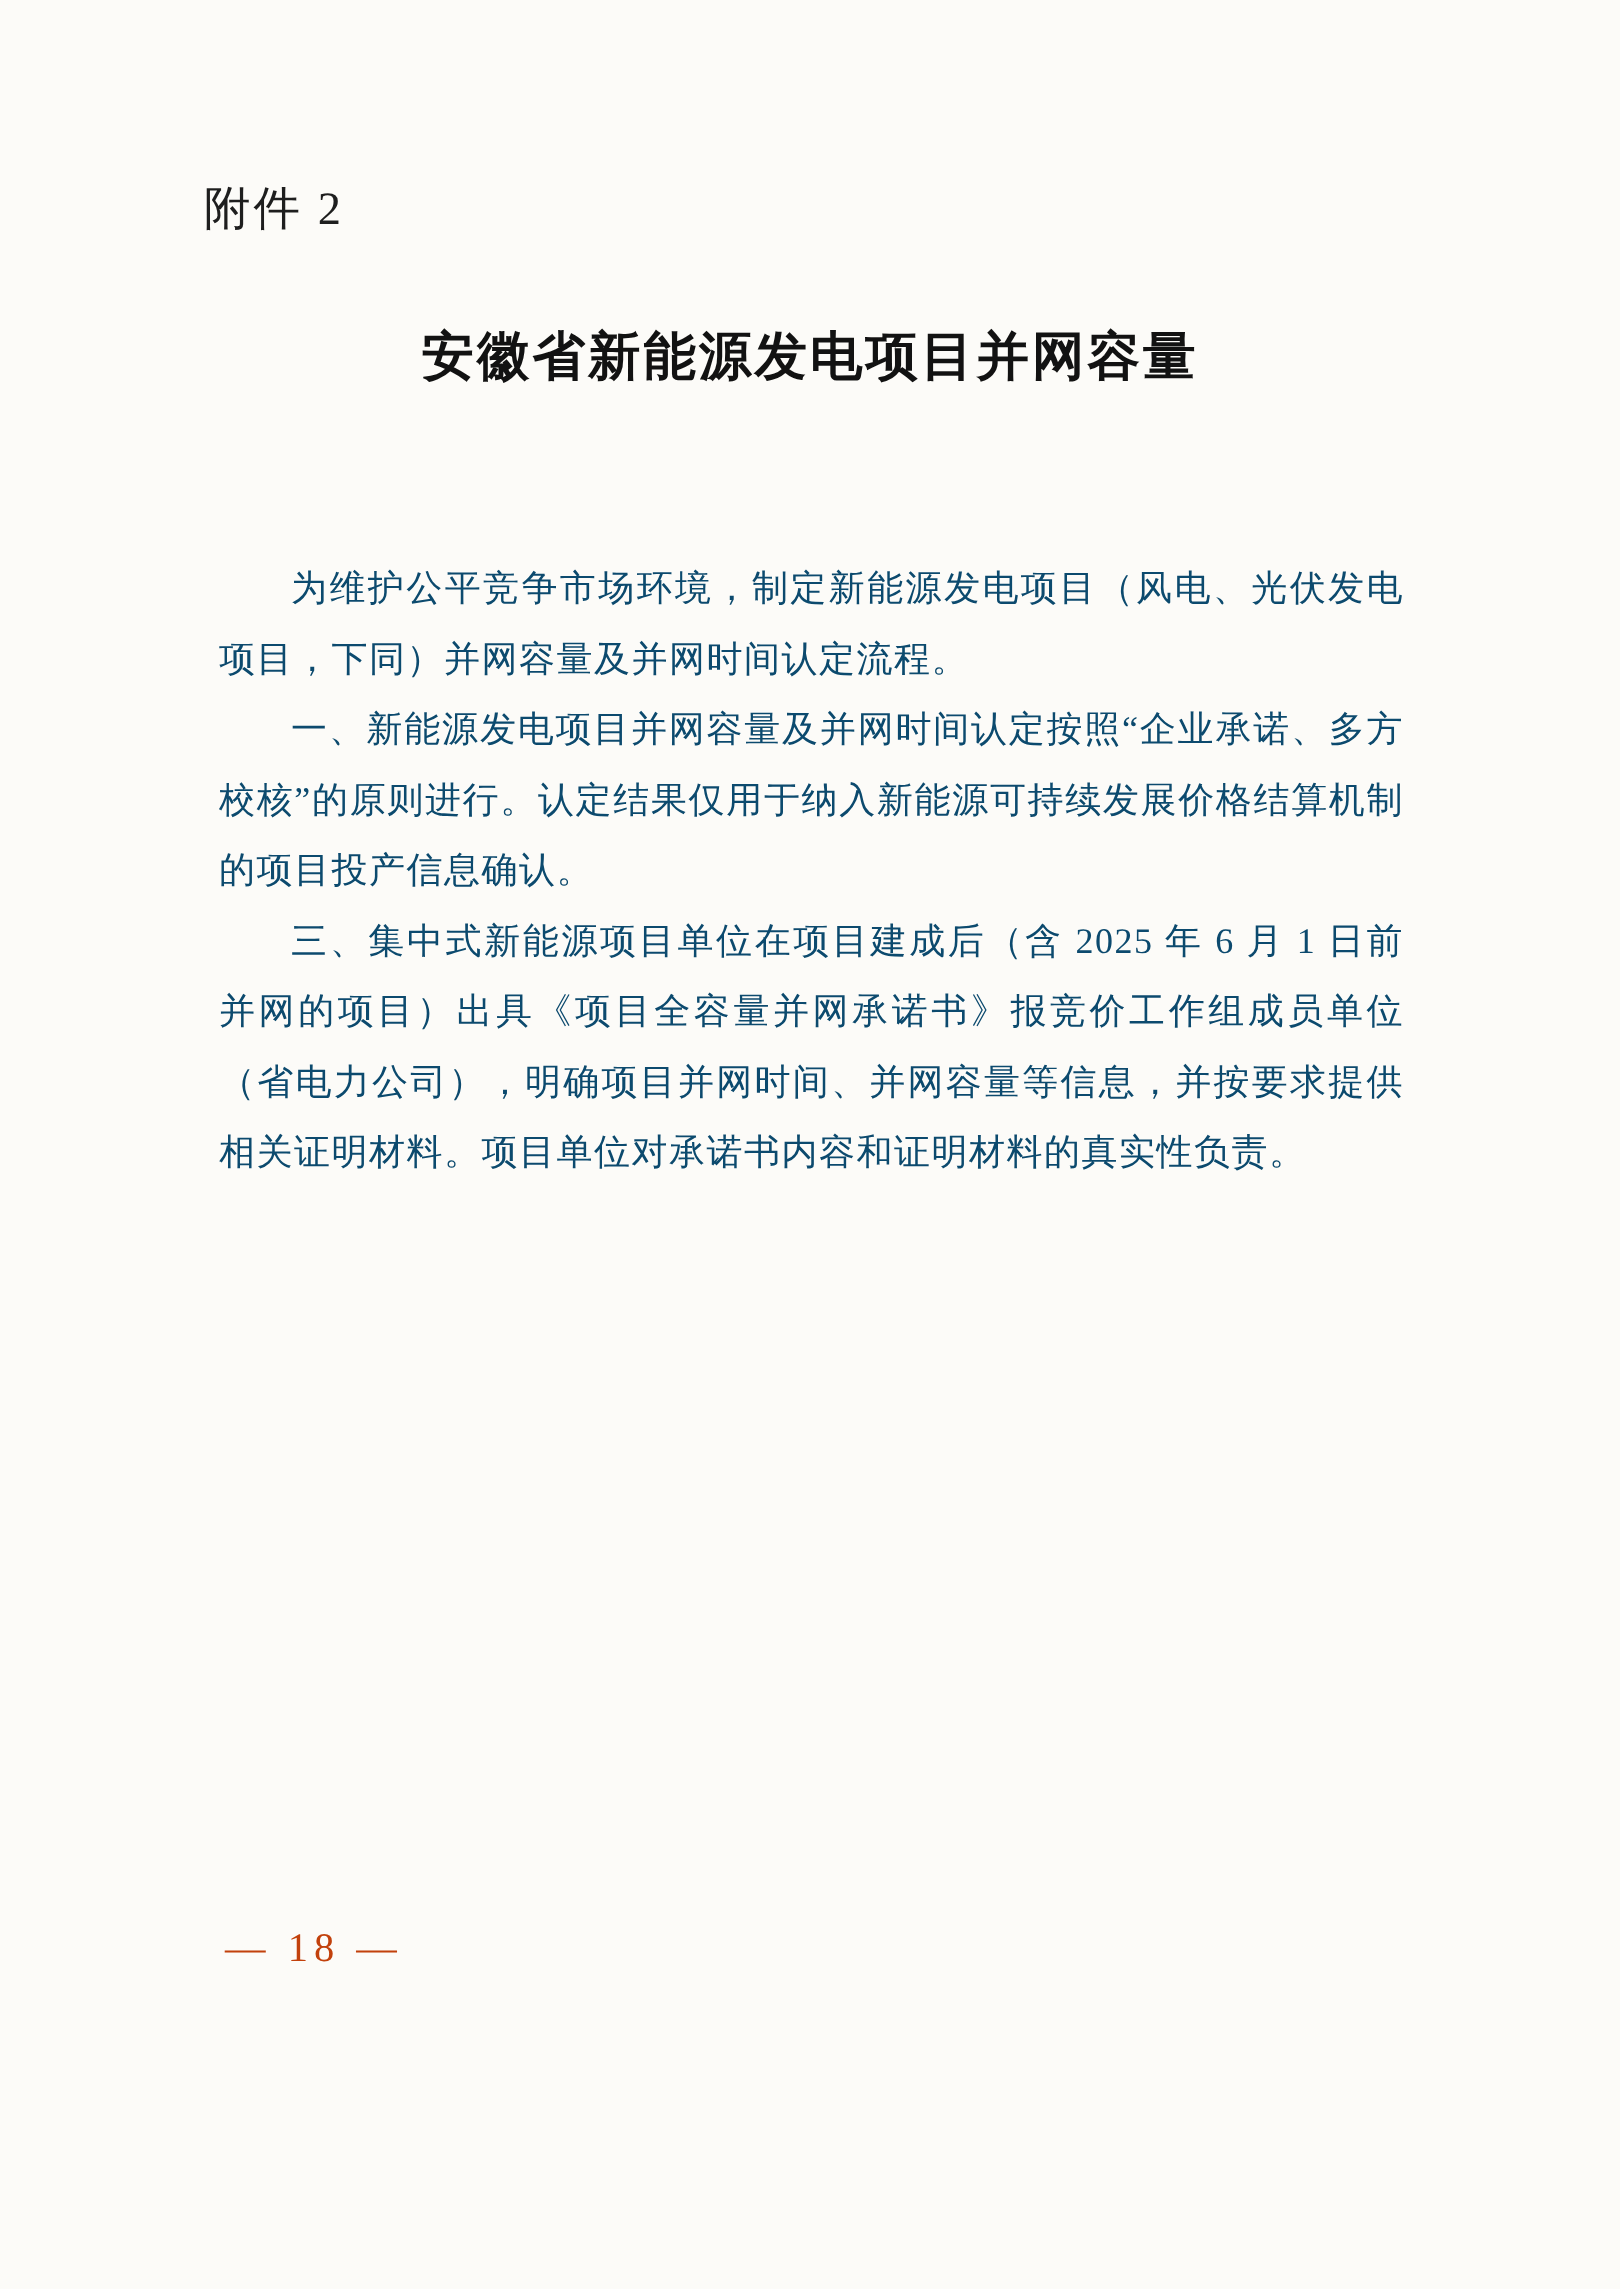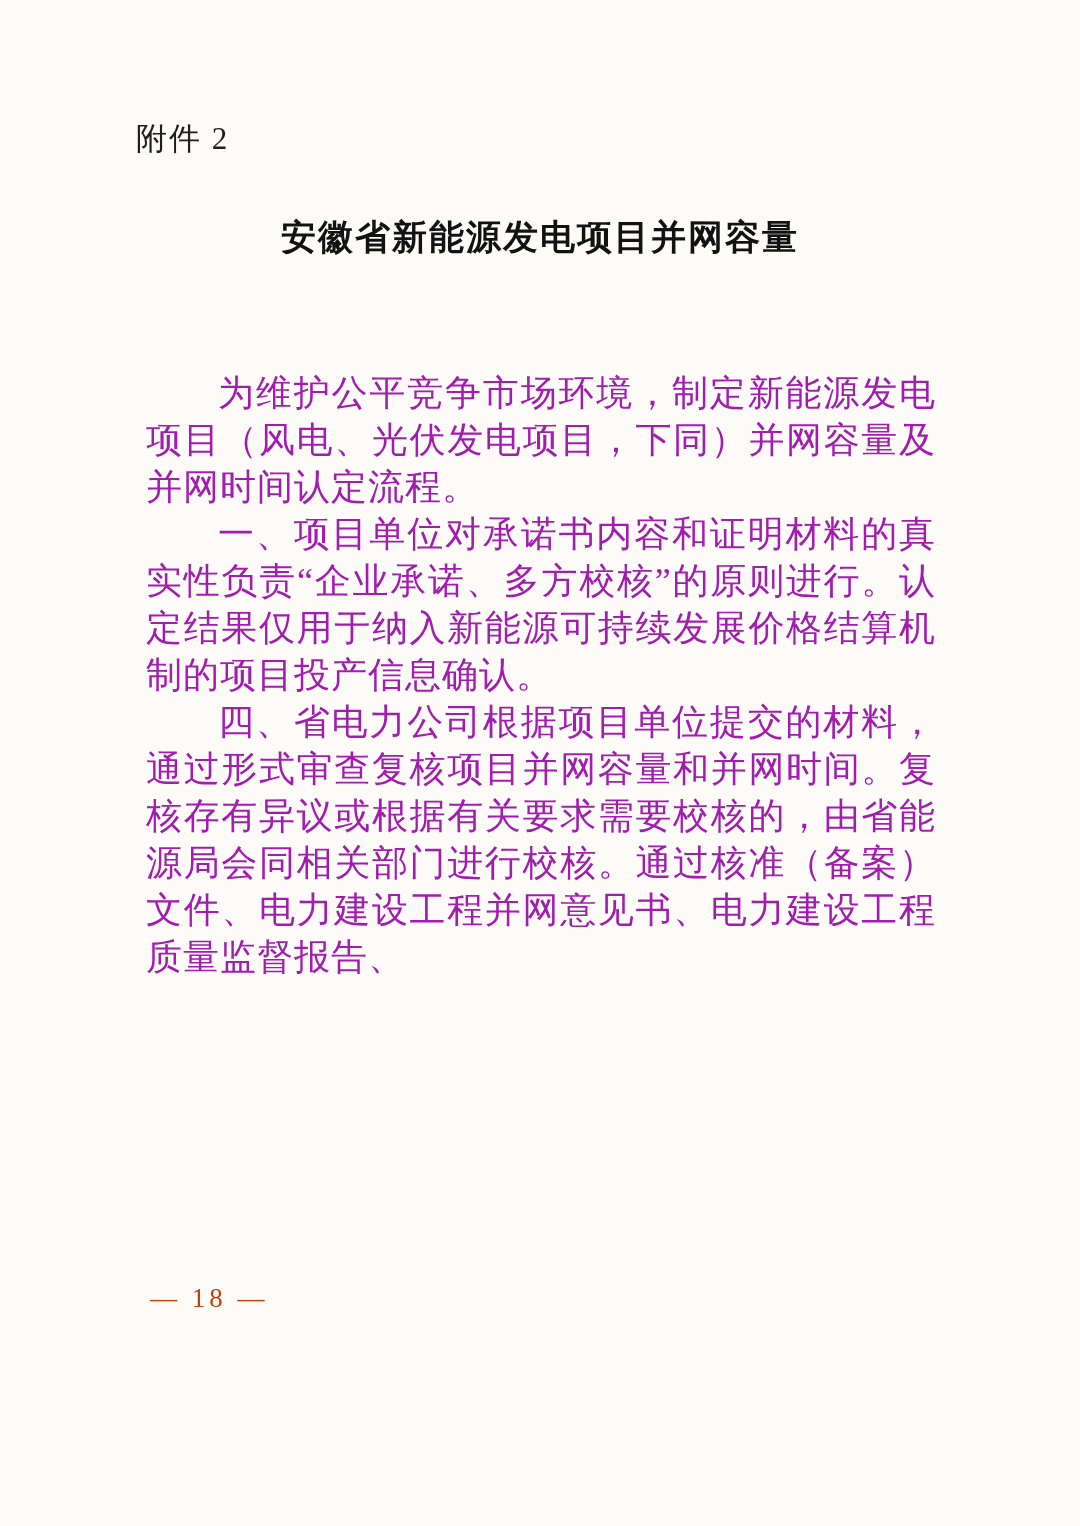--- a/index.html
+++ b/index.html
@@ -47,26 +47,26 @@
     display: block;
   }
   .doc-body {
     position: absolute;
     top: 370px;
     left: 146px;
     width: 790px;
   }
   .doc-body p {
     margin: 0;
-    font-size: 36px;
+    font-size: 24px;
     line-height: 47px;
     letter-spacing: 1px;
     text-align: justify;
     text-indent: 2em;
-    color: #a21caf;
+    color: #0c4a6e;
   }
   .page-number {
     position: absolute;
     left: 150px;
     top: 1283px;
     font-size: 27px;
     letter-spacing: 4px;
     color: #c2410c;
   }
 </style>
@@ -76,19 +76,19 @@
 <div class="page">
 
   <div class="attachment">附件 2</div>
 
   <h1 class="doc-title">
     <span class="title-line">安徽省新能源发电项目并网容量</span>
   </h1>
 
   <div class="doc-body">
     <p>为维护公平竞争市场环境，制定新能源发电项目（风电、光伏发电项目，下同）并网容量及并网时间认定流程。</p>
-    <p>一、项目单位对承诺书内容和证明材料的真实性负责“企业承诺、多方校核”的原则进行。认定结果仅用于纳入新能源可持续发展价格结算机制的项目投产信息确认。</p>
-    <p>四、省电力公司根据项目单位提交的材料，通过形式审查复核项目并网容量和并网时间。复核存有异议或根据有关要求需要校核的，由省能源局会同相关部门进行校核。通过核准（备案）文件、电力建设工程并网意见书、电力建设工程质量监督报告、</p>
+    <p>一、新能源发电项目并网容量及并网时间认定按照“企业承诺、多方校核”的原则进行。认定结果仅用于纳入新能源可持续发展价格结算机制的项目投产信息确认。</p>
+    <p>三、集中式新能源项目单位在项目建成后（含 2025 年 6 月 1 日前并网的项目）出具《项目全容量并网承诺书》报竞价工作组成员单位（省电力公司），明确项目并网时间、并网容量等信息，并按要求提供相关证明材料。项目单位对承诺书内容和证明材料的真实性负责。</p>
   </div>
 
   <div class="page-number">— 18 —</div>
 
 </div>
 
 </body></html>

